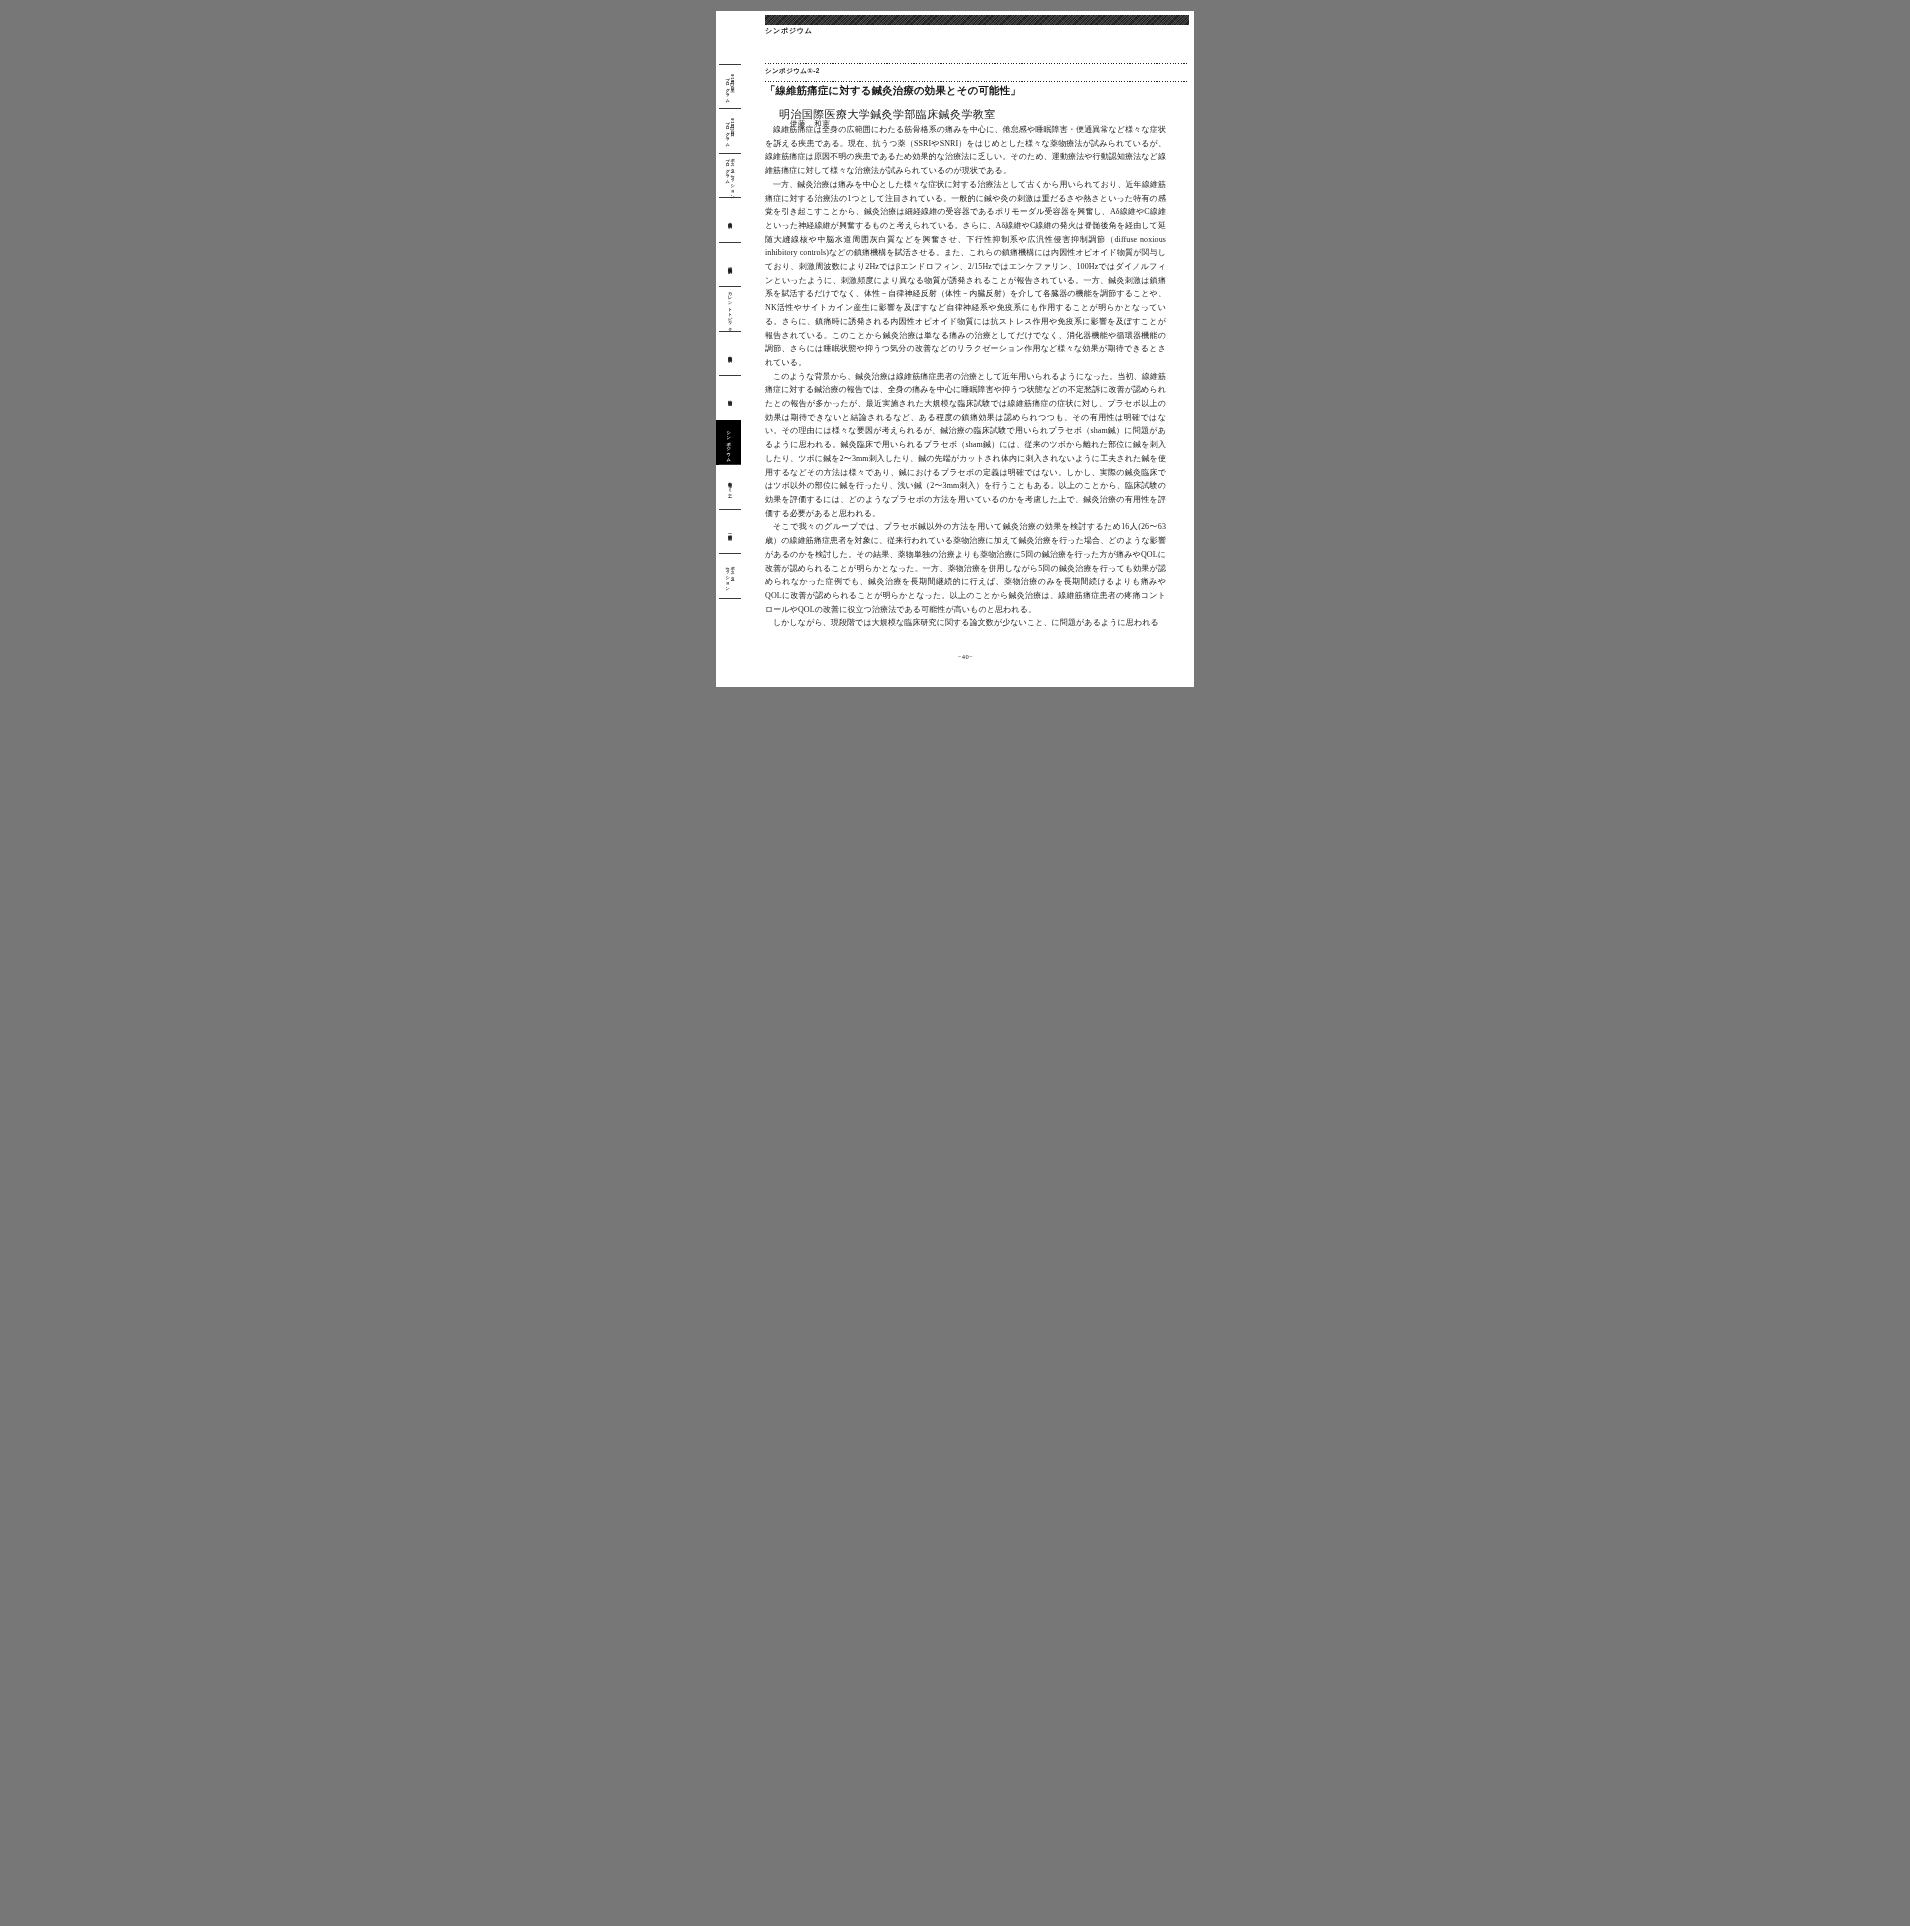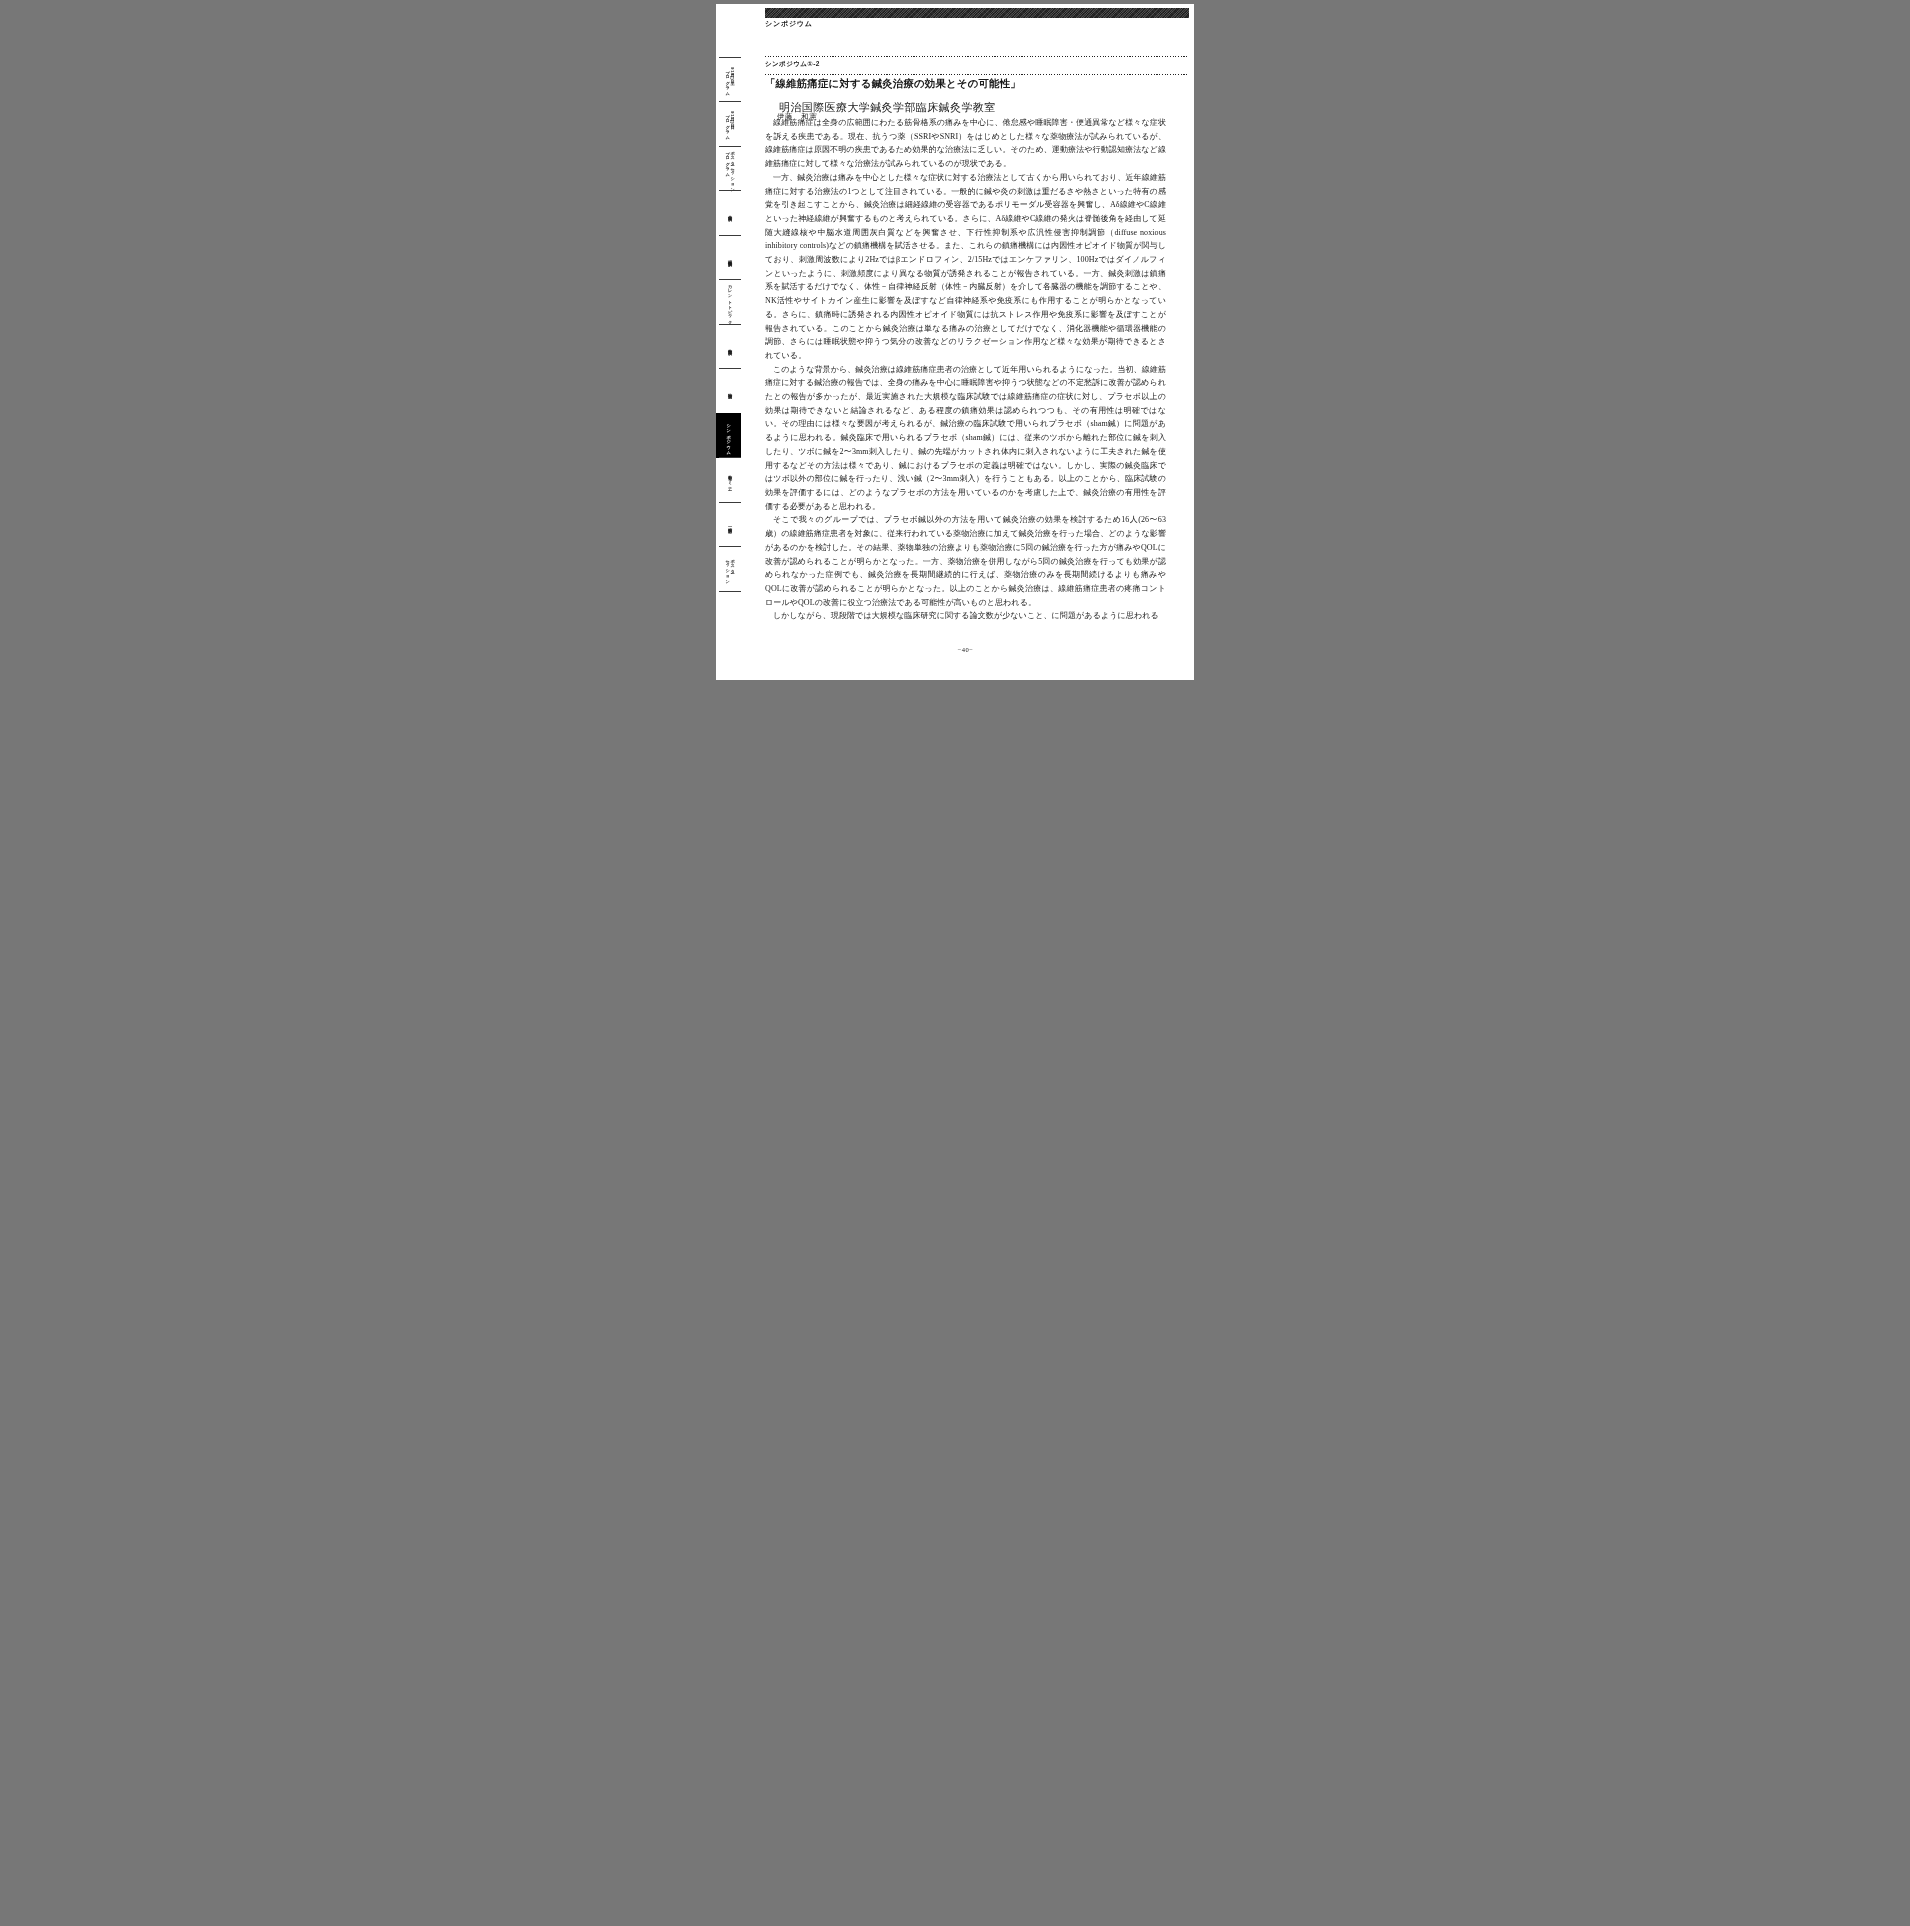--- a/index.html
+++ b/index.html
@@ -6,21 +6,21 @@
     --page-bg:#ffffff;
     --text:#1a1a1a;
     --active-tab-bg:#000000;
     --active-tab-text:#ffffff;
     --header-bar:#2b2b2b;
   }
   html,body{margin:0;padding:0;background:#777;}
   .page{
     position:relative;
     width:478px;height:676px;
-    margin:4px auto;
+    margin:11px auto;
     background:var(--page-bg);
     color:var(--text);
     overflow:hidden;
     font-family:"Liberation Serif","DejaVu Serif",serif;
   }
   
   .header-bar{
     position:absolute;left:49px;top:3.5px;width:424px;height:10px;
     background:
       repeating-linear-gradient(135deg, rgba(255,255,255,.18) 0 0.4px, transparent 0.4px 1.2px),
@@ -69,21 +69,21 @@
     position:absolute;left:49px;top:73px;margin:0;
     font-family:"Liberation Sans","DejaVu Sans",sans-serif;
     font-size:10.4px;font-weight:800;letter-spacing:0.2px;
     white-space:nowrap;
   }
   .affiliation{
     position:absolute;left:63px;top:96px;
     font-size:11px;letter-spacing:0.4px;
   }
   .author{
-    position:absolute;left:61px;top:108px;
+    position:absolute;left:74px;top:108px;
     font-size:7.3px;letter-spacing:0.8px;text-align:center;
   }
   .body{
     position:absolute;left:49px;top:112px;width:401px;
   }
   .body p{
     margin:0;
     text-indent:1em;
     text-align:justify;
     font-size:8px;

